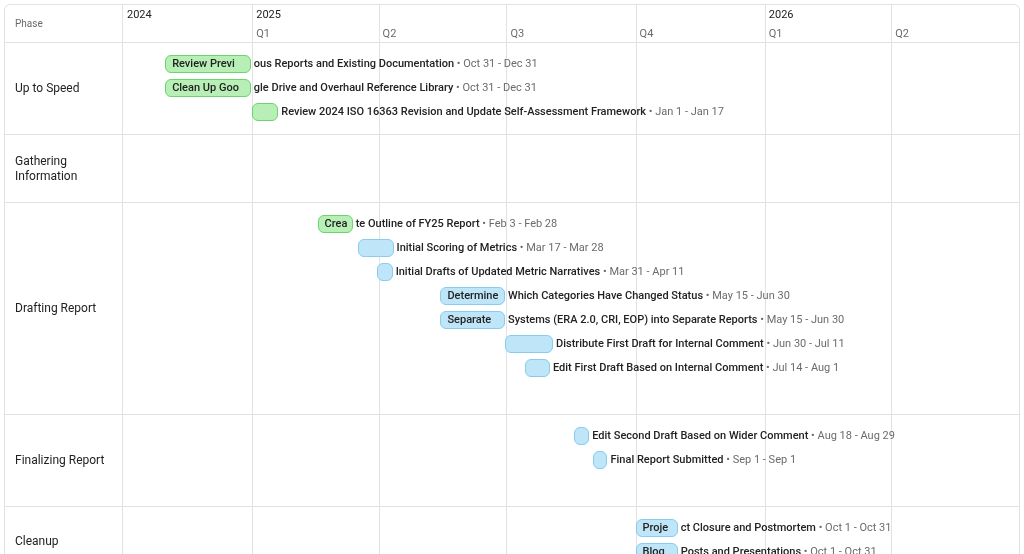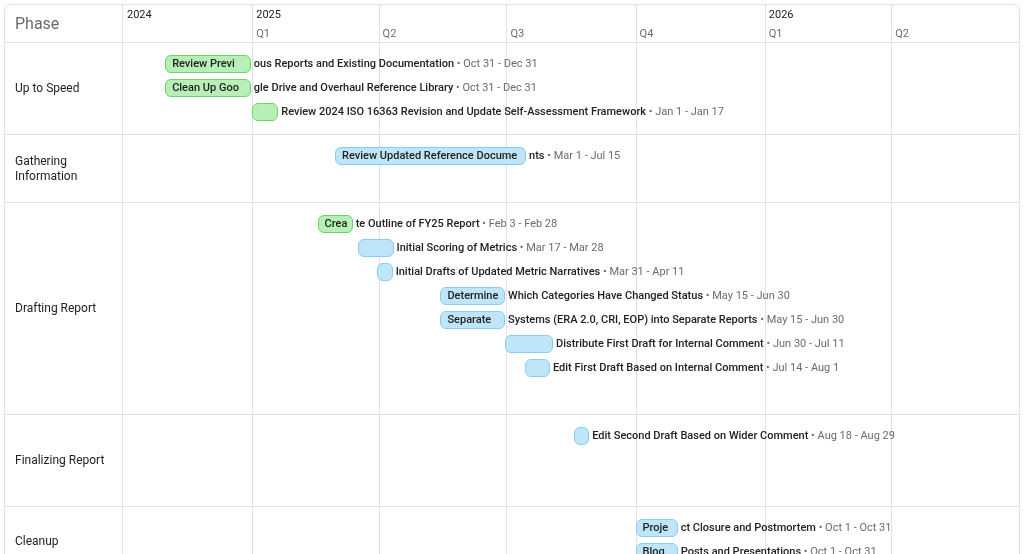--- a/index.html
+++ b/index.html
@@ -35,21 +35,21 @@
     width: 118px;
     flex: none;
     border-right: 1px solid var(--border);
   }
   .phase-header {
     height: 38px;
     display:flex;
     align-items:center;
     padding: 0 10px;
     border-bottom: 1px solid var(--border);
-    font-size: 16px;
+    font-size: 10px;
     color: var(--muted);
   }
   .phase-cell {
     border-bottom: 1px solid var(--border);
     display:flex;
     align-items:center;
     padding: 0 10px;
     font-size: 12px;
     line-height: 1.2;
   }
@@ -178,23 +178,20 @@
           <div class="task-row">
             <div class="bar c-green" style="left: 4.70219%; width: 9.56113%;"><span class="label-inside">Clean Up Goo</span><span class="label-outside"><span>gle Drive and Overhaul Reference Library</span> <span class="dates">• Oct 31 - Dec 31</span></span></div>
           </div>
           <div class="task-row">
             <div class="bar c-green" style="left: 14.4201%; width: 2.50784%; padding-left: 18px;"><span class="label-inside"></span><span class="label-outside"><span>Review 2024 ISO 16363 Revision and Update Self-Assessment Framework</span> <span class="dates">• Jan 1 - Jan 17</span></span></div>
           </div>
           <div class="pad-row"></div>
         </div>
         <div class="phase-block" style="height: 68px;">
           <div class="pad-row"></div>
-          <div class="task-row">
-            <div class="bar c-blue" style="left: 23.6677%; width: 21.3166%;"><span class="label-inside">Review Updated Reference Docume</span><span class="label-outside"><span>nts</span> <span class="dates">• Mar 1 - Jul 15</span></span></div>
-          </div>
           <div class="pad-row"></div>
         </div>
         <div class="phase-block" style="height: 212px;">
           <div class="pad-row"></div>
           <div class="task-row">
             <div class="bar c-green" style="left: 19.5925%; width: 3.9185%; margin-left: 19px;"><span class="label-inside">Crea</span><span class="label-outside"><span>te Outline of FY25 Report</span> <span class="dates">• Feb 3 - Feb 28</span></span></div>
           </div>
           <div class="task-row">
             <div class="bar c-blue" style="left: 26.1755%; width: 1.72414%; padding-left: 28px;"><span class="label-inside"></span><span class="label-outside"><span>Initial Scoring of Metrics</span> <span class="dates">• Mar 17 - Mar 28</span></span></div>
           </div>
@@ -212,20 +209,23 @@
           </div>
           <div class="task-row">
             <div class="bar c-blue" style="left: 44.8276%; width: 2.82132%;"><span class="label-inside"></span><span class="label-outside"><span>Edit First Draft Based on Internal Comment</span> <span class="dates">• Jul 14 - Aug 1</span></span></div>
           </div>
           <div class="pad-row"></div>
         </div>
         <div class="phase-block" style="height: 92px;">
           <div class="pad-row"></div>
           <div class="task-row">
             <div class="bar c-blue" style="left: 50.3135%; width: 1.72414%;"><span class="label-inside"></span><span class="label-outside"><span>Edit Second Draft Based on Wider Comment</span> <span class="dates">• Aug 18 - Aug 29</span></span></div>
+          </div>
+          <div class="task-row">
+            <div class="bar c-blue" style="left: 52.5078%; width: 1.2%;"><span class="label-inside"></span><span class="label-outside"><span>Final Report Submitted</span> <span class="dates">• Sep 1 - Sep 1</span></span></div>
           </div>
           <div class="pad-row"></div>
         </div>
         <div class="phase-block" style="height: 68px;">
           <div class="pad-row"></div>
           <div class="task-row">
             <div class="bar c-blue" style="left: 57.21%; width: 4.70219%;"><span class="label-inside">Proje</span><span class="label-outside"><span>ct Closure and Postmortem</span> <span class="dates">• Oct 1 - Oct 31</span></span></div>
           </div>
           <div class="task-row">
             <div class="bar c-blue" style="left: 57.21%; width: 4.70219%;"><span class="label-inside">Blog </span><span class="label-outside"><span>Posts and Presentations</span> <span class="dates">• Oct 1 - Oct 31</span></span></div>

